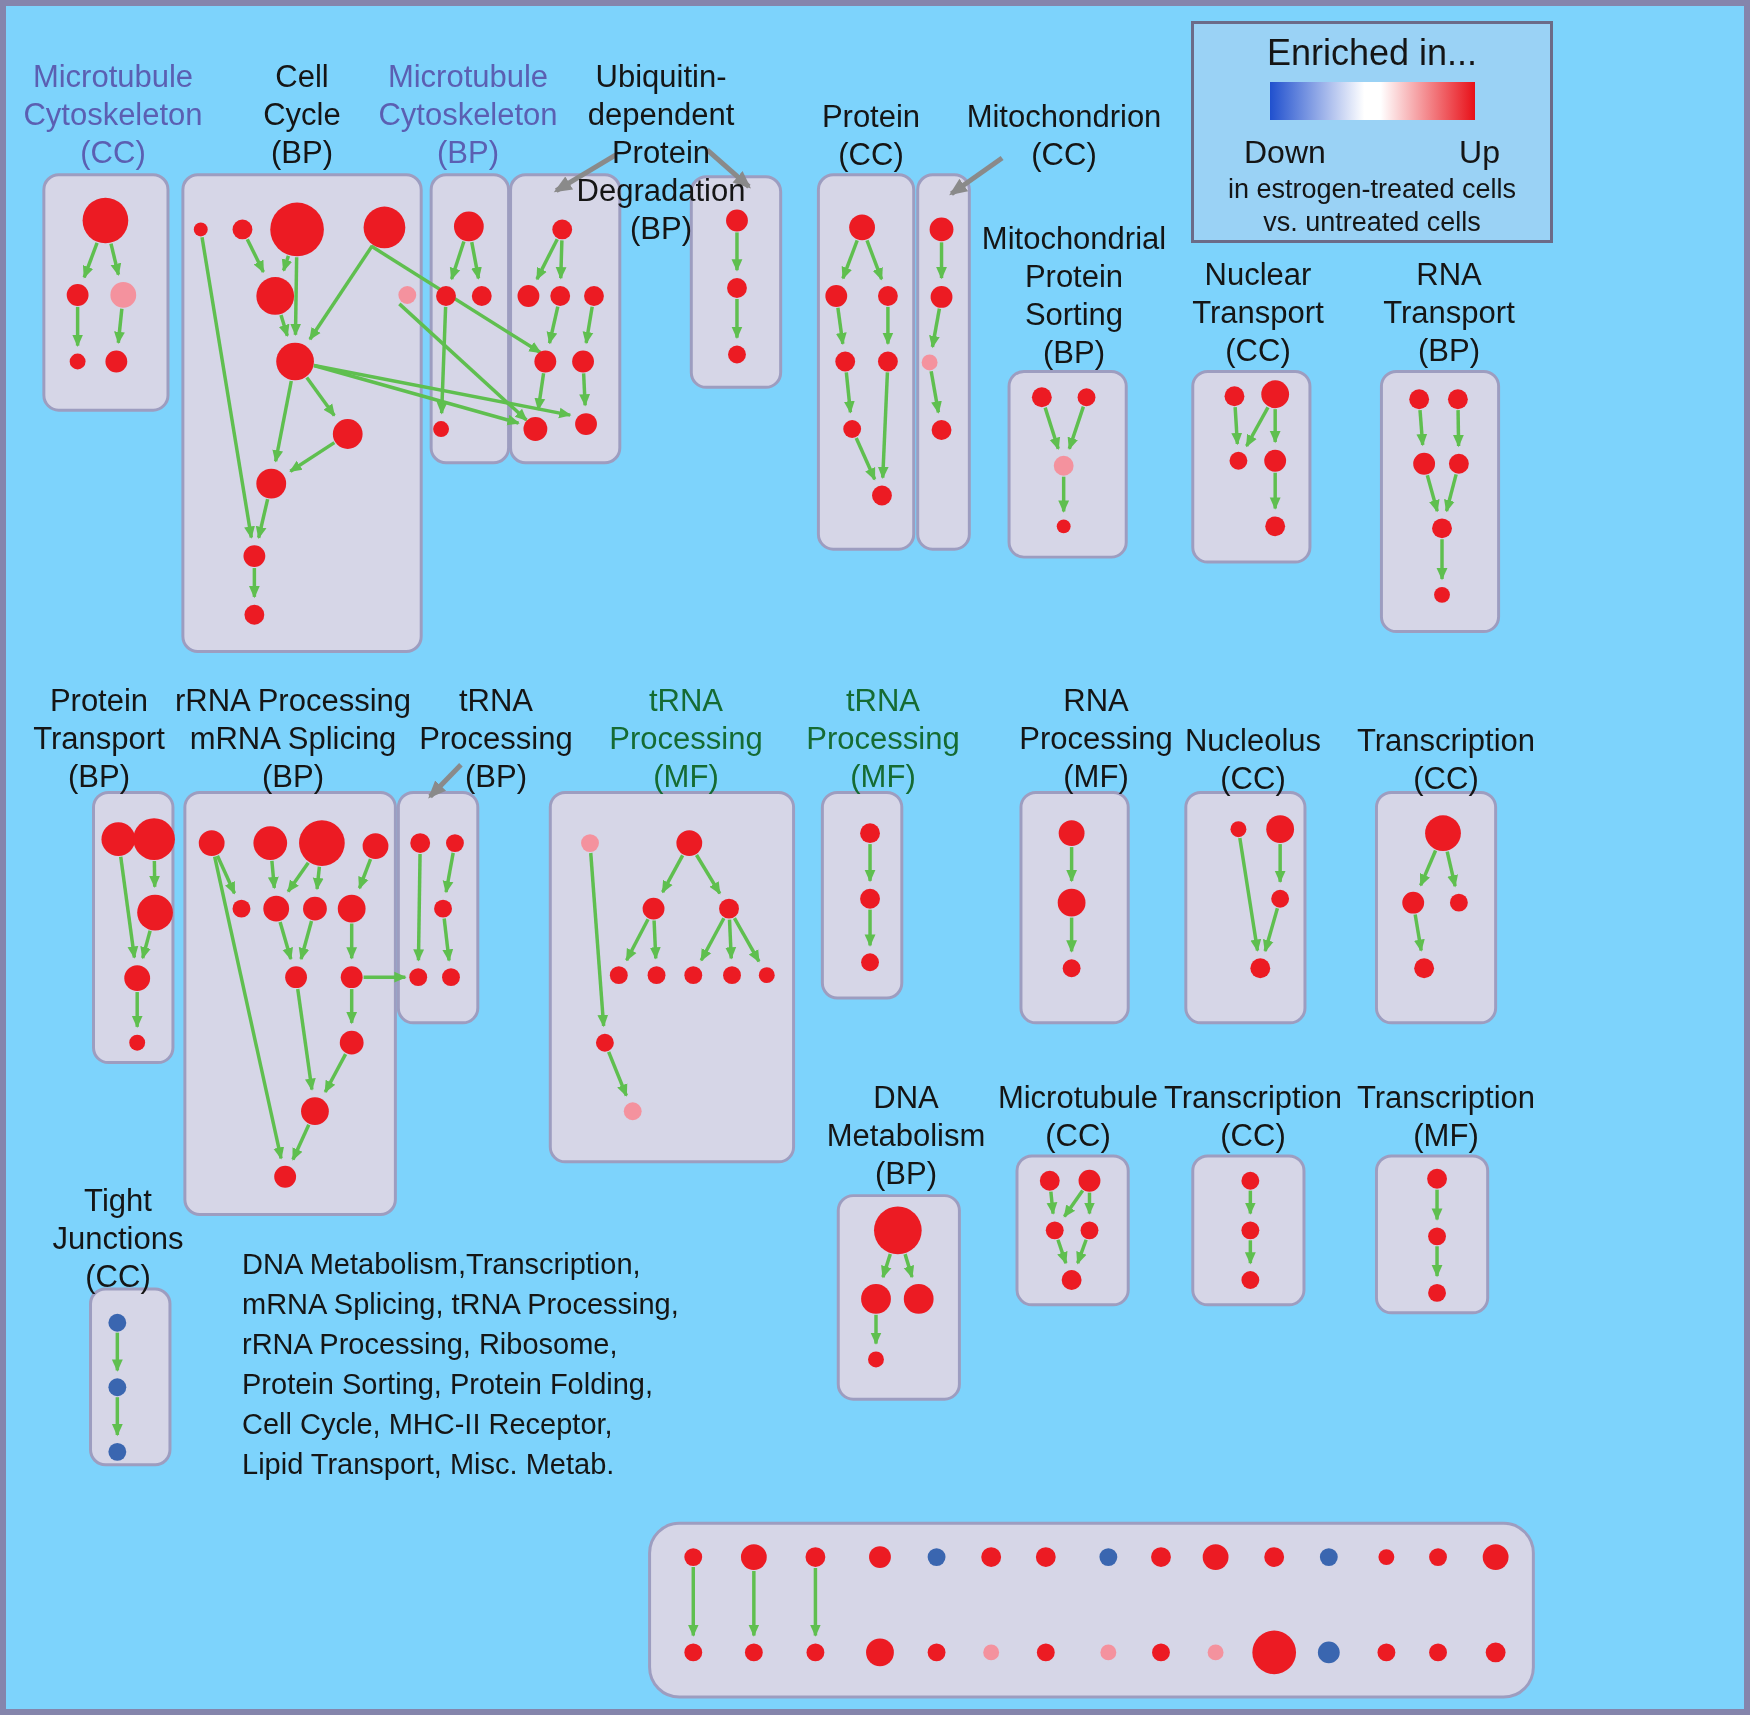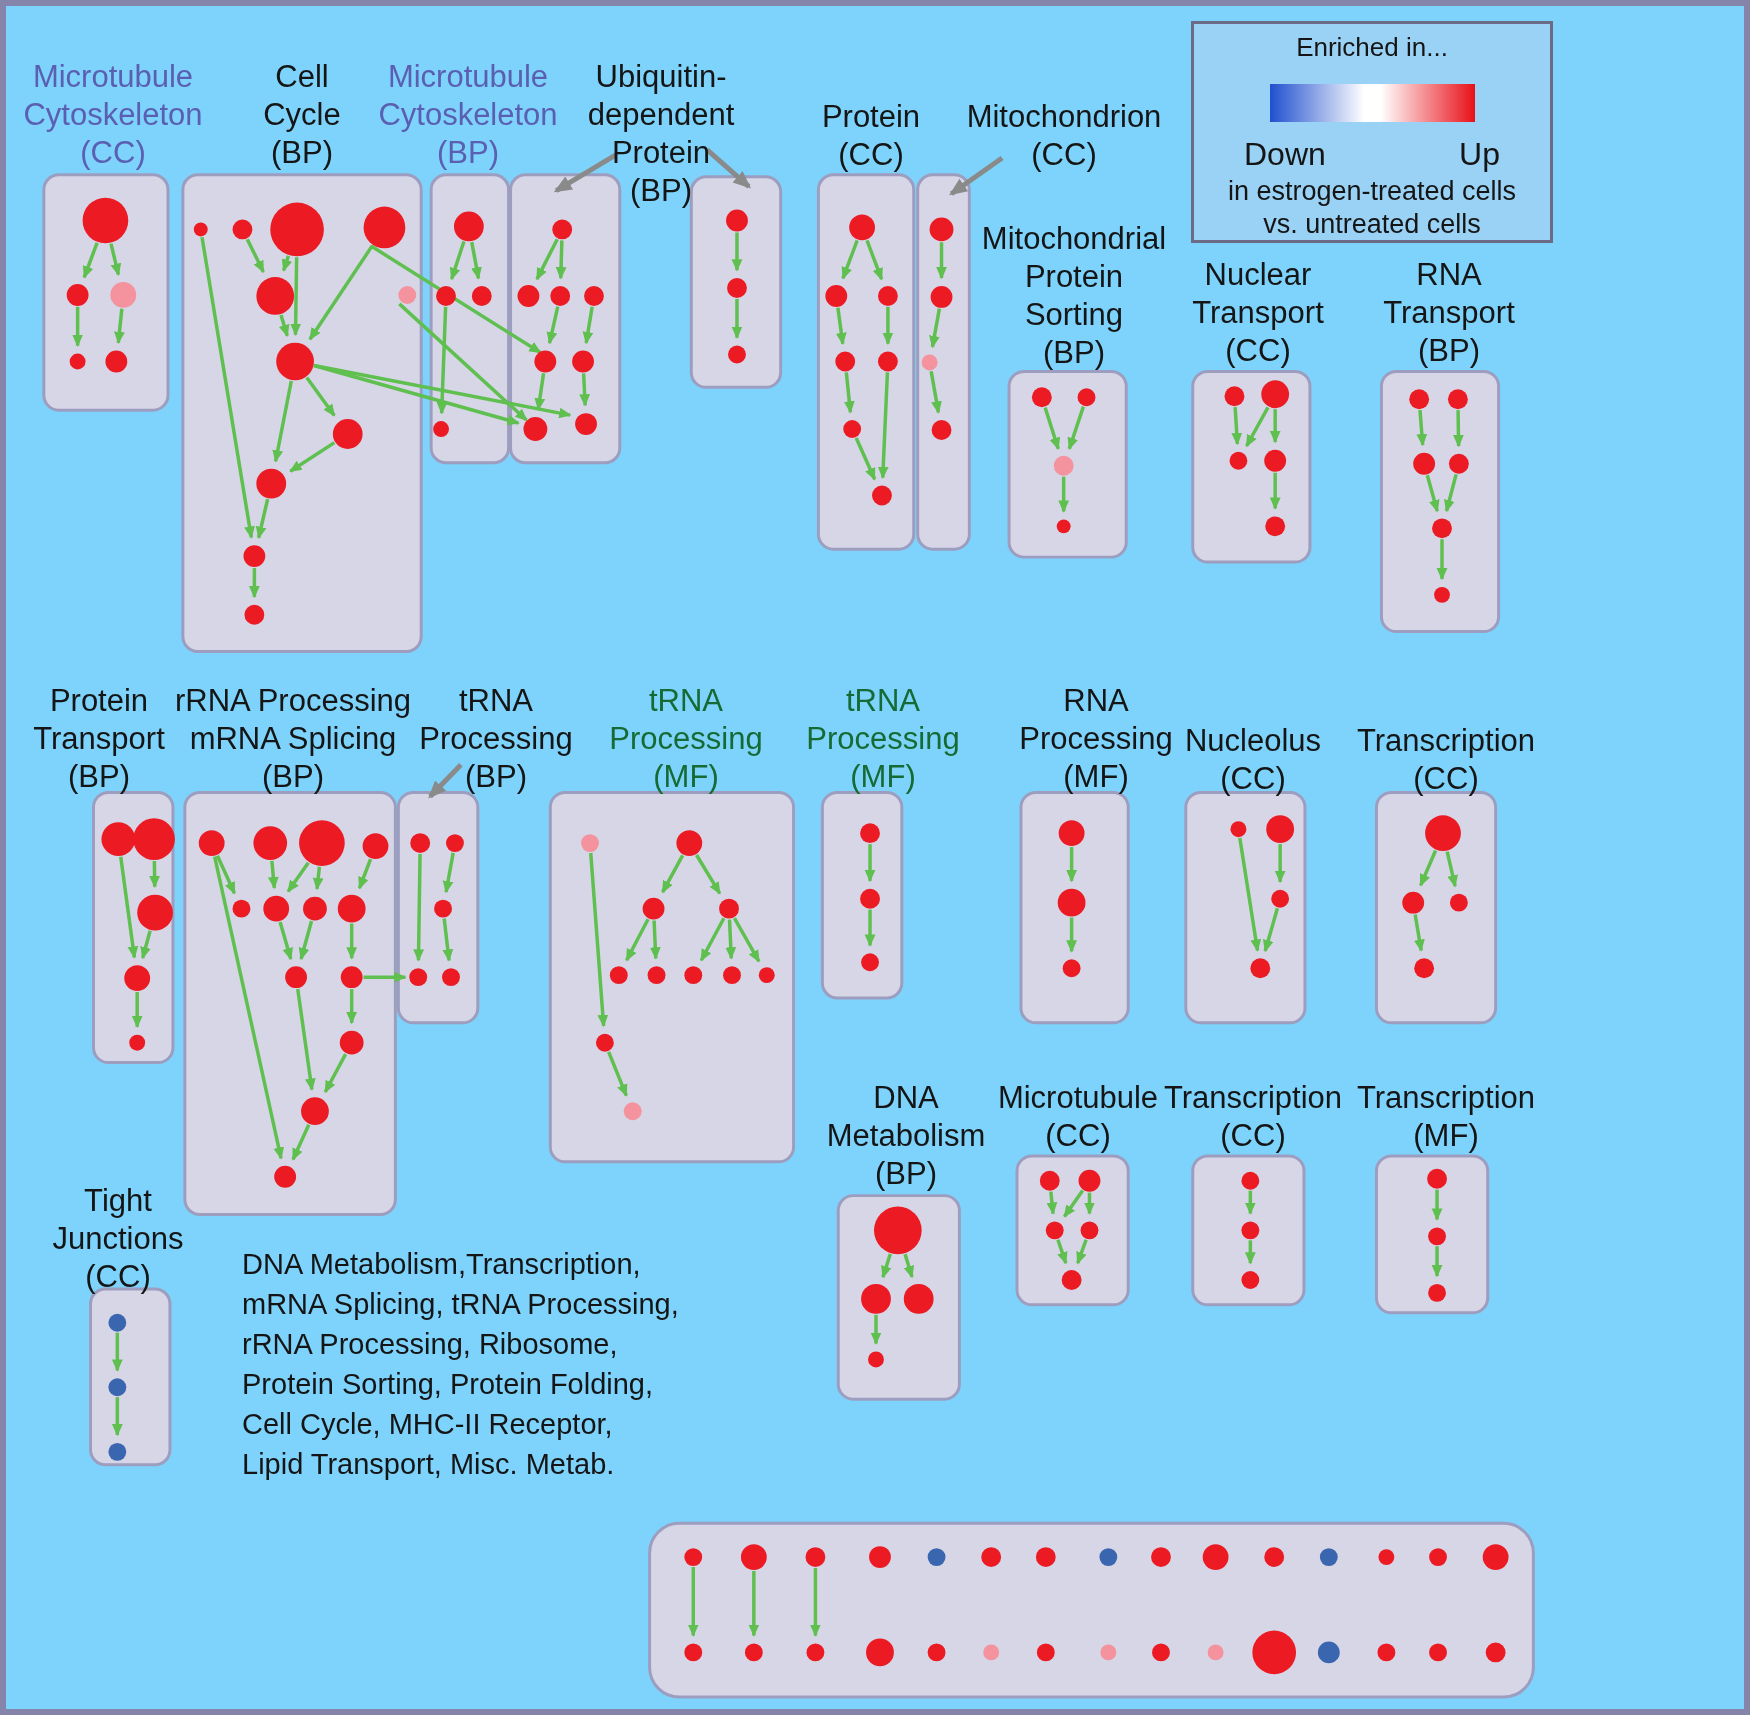--- a/index.html
+++ b/index.html
@@ -14,21 +14,21 @@
     position:absolute; width:360px; text-align:center;
     font-size:31px; line-height:38px; color:#151515; font-weight:400;
   }
   .cluster-label.b { color:#5b5fb2; }
   .cluster-label.g { color:#156b33; }
   .legend {
     position:absolute; left:1185px; top:15px; width:362px; height:222px;
     border:3px solid #6b6b88; padding-top:8px; text-align:center; color:#151515;
     background:rgba(210,210,232,0.35);
   }
-  .legend-title { font-size:26px; margin-bottom:21px; }
+  .legend-title { font-size:36px; margin-bottom:8px; }
   .legend-gradient { width:205px; height:38px; margin:0 auto; }
   .legend-du { display:flex; justify-content:space-between; width:256px; margin:14px auto 2px; font-size:32px; }
   .legend-sub { font-size:27px; line-height:33px; }
   .misc-text {
     position:absolute; left:236px; top:1238px;
     font-size:29px; line-height:40px; color:#151515; text-align:left;
   }
 </style>
 </head>
 <body>
@@ -357,20 +357,21 @@
       </div>
       <div class="cluster-label b" style="left: 282px; top: 52px;">
         <div>Microtubule</div>
         <div>Cytoskeleton</div>
         <div>(BP)</div>
       </div>
       <div class="cluster-label k" style="left: 475px; top: 52px;">
         <div>Ubiquitin-</div>
         <div>dependent</div>
         <div>Protein</div>
+        <div>Degradation</div>
         <div>(BP)</div>
       </div>
       <div class="cluster-label k" style="left: 685px; top: 92px;">
         <div>Protein</div>
         <div>(CC)</div>
       </div>
       <div class="cluster-label k" style="left: 878px; top: 92px;">
         <div>Mitochondrion</div>
         <div>(CC)</div>
       </div>

